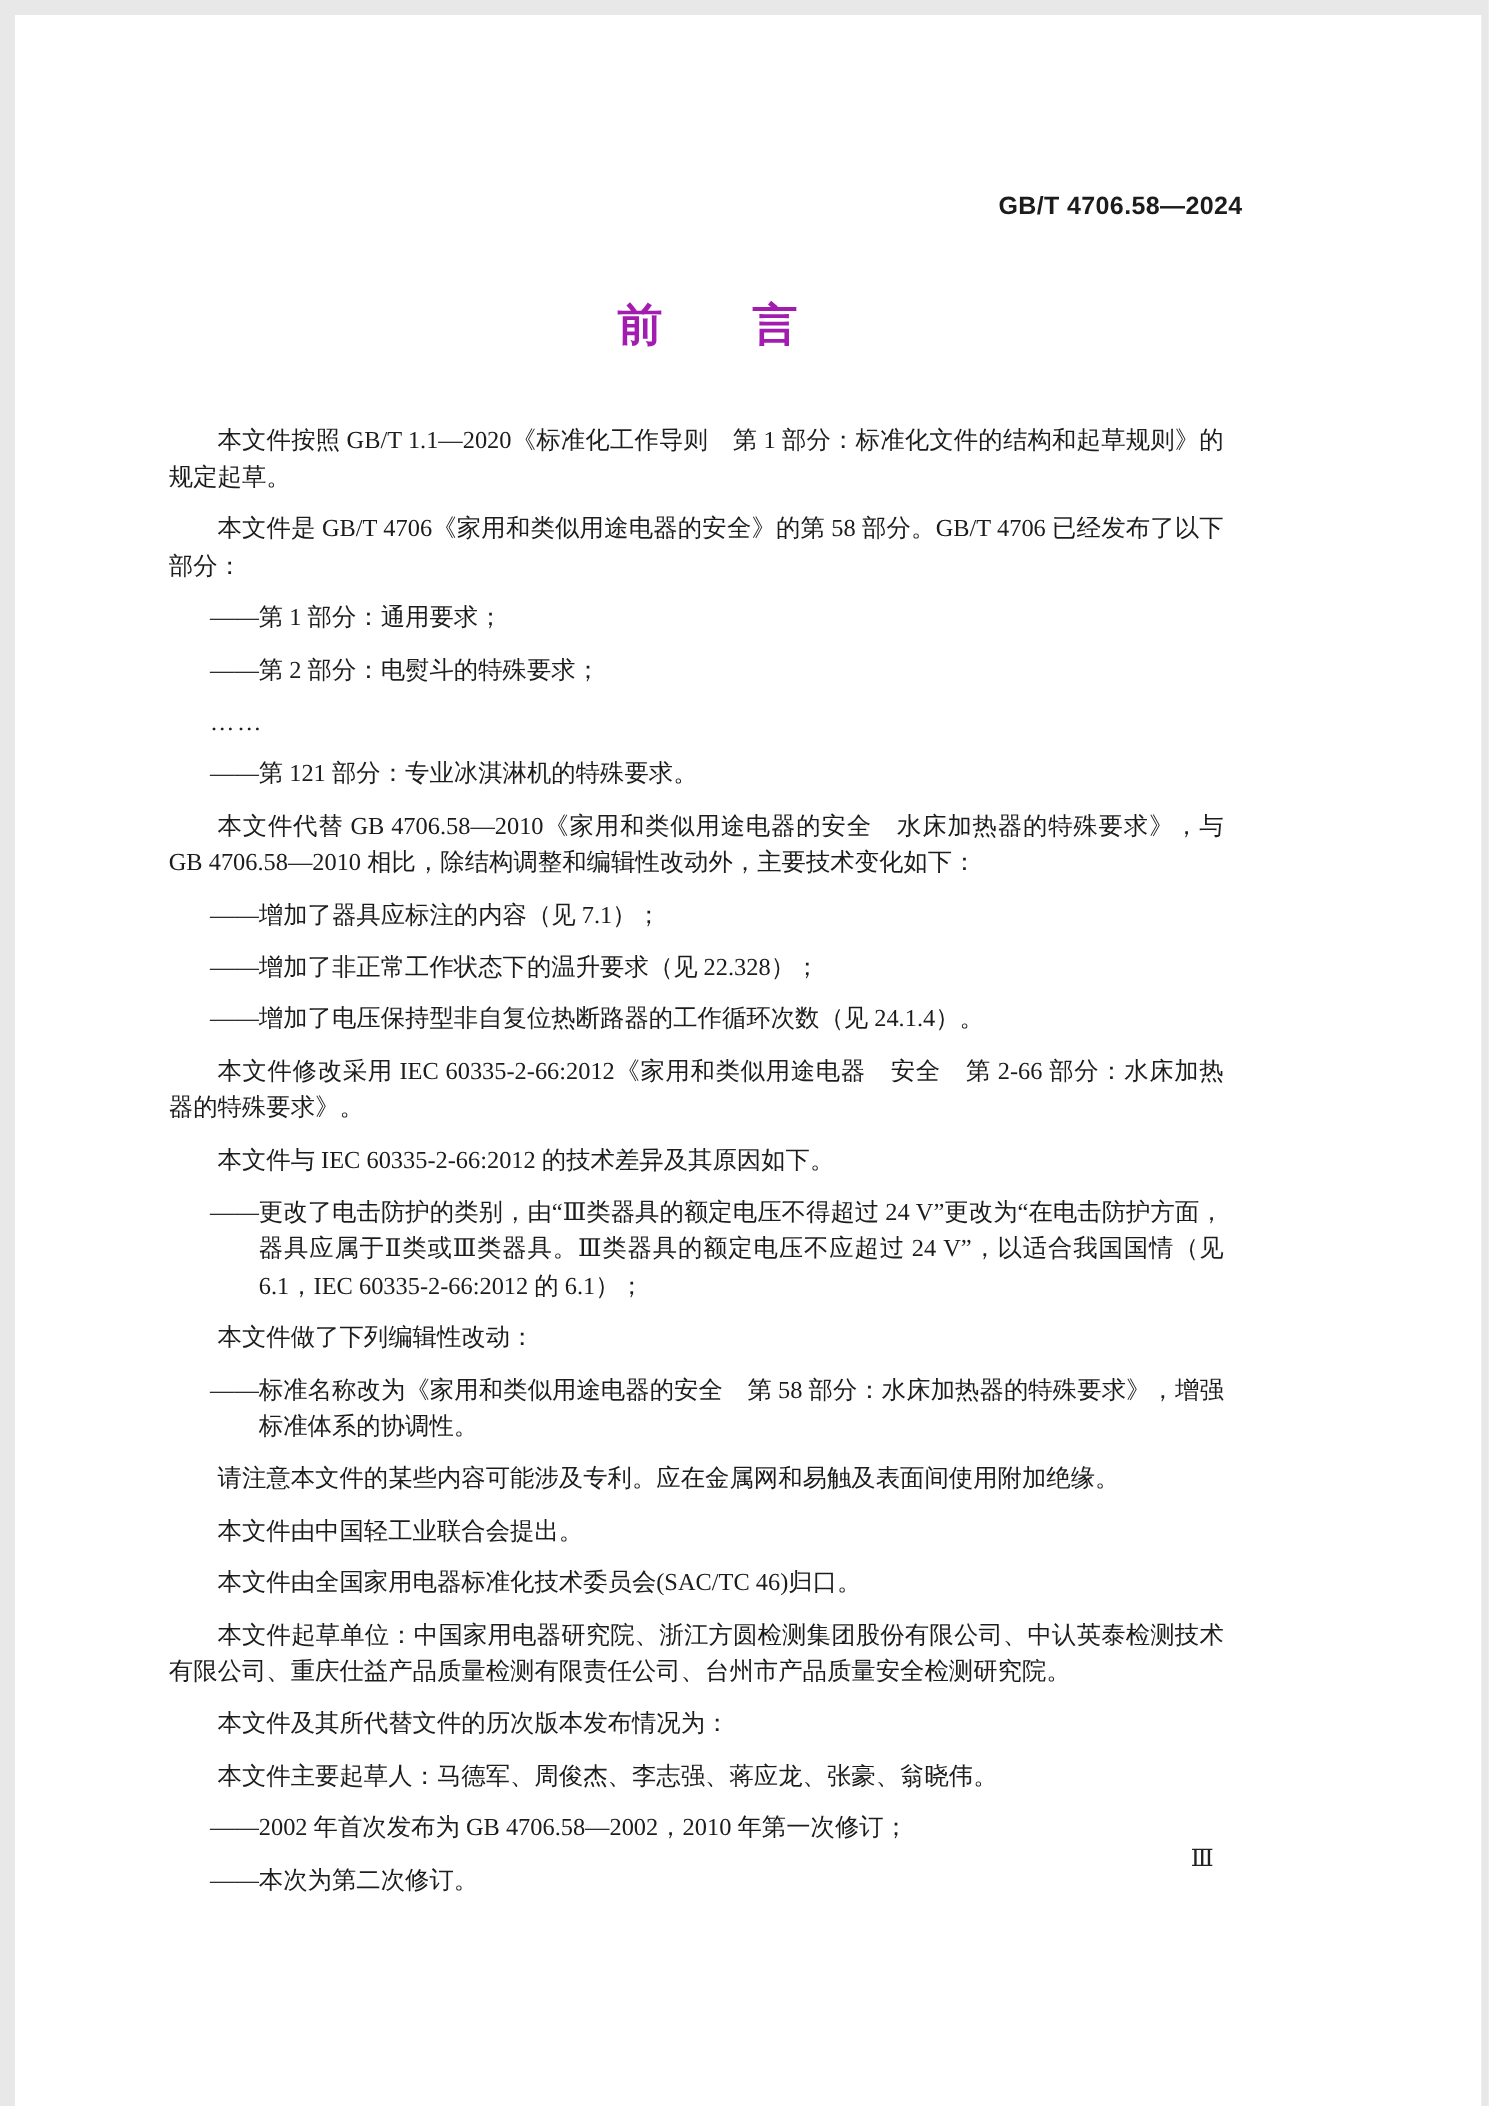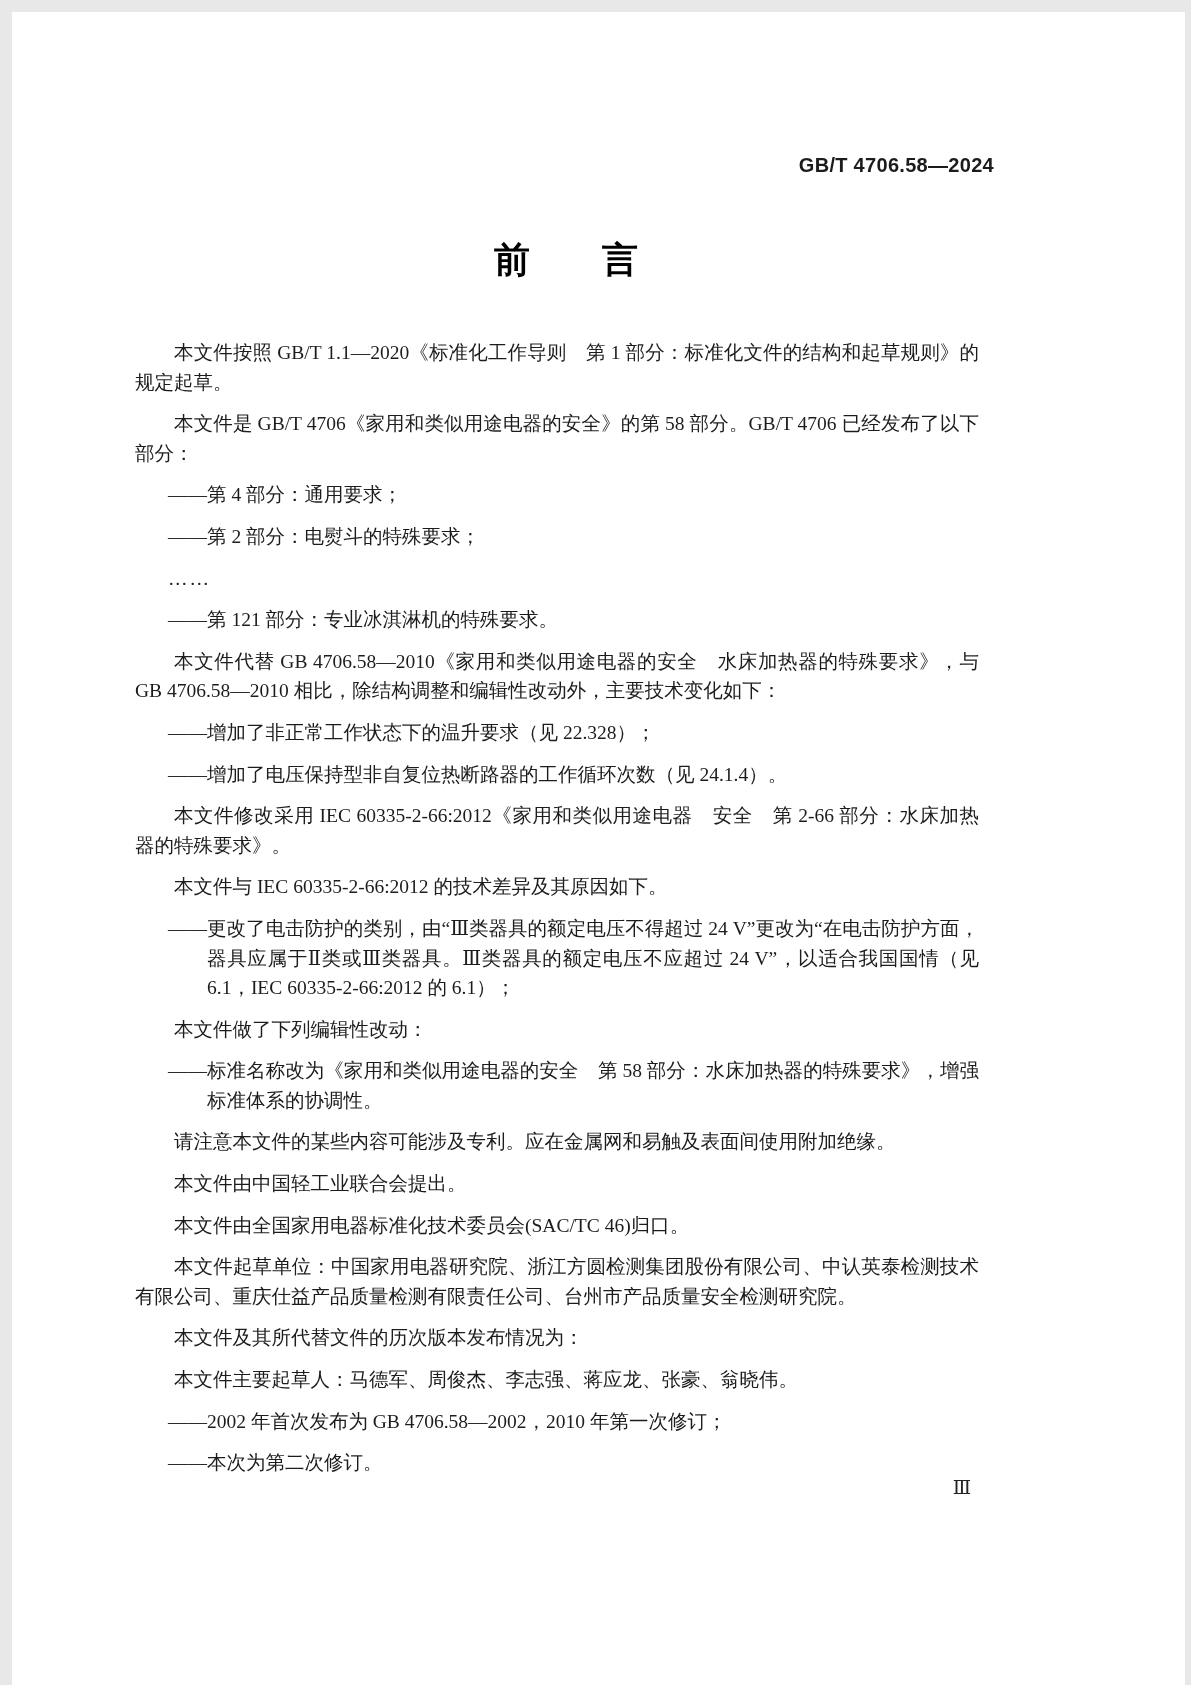--- a/index.html
+++ b/index.html
@@ -25,21 +25,21 @@
   }
   .doc-title {
     position: absolute;
     top: 218px;
     left: 120px;
     width: 868px;
     text-align: center;
     font-size: 36px;
     font-weight: bold;
     font-family: "Liberation Sans", "DejaVu Sans", sans-serif;
-    color: #000000;
+    color: #a21caf;
   }
   .doc-body {
     position: absolute;
     top: 314px;
     left: 111px;
     width: 868px;
     font-size: 19.5px;
     line-height: 29.6px;
     text-align: justify;
   }
@@ -60,25 +60,26 @@
 <body>
 
 <div class="page">
   <div class="header-code">GB/T 4706.58—2024</div>
 
   <h1 class="doc-title">前　　言</h1>
 
   <div class="doc-body">
       <div class="para body">本文件按照 GB/T 1.1—2020《标准化工作导则　第 1 部分：标准化文件的结构和起草规则》的规定起草。</div>
       <div class="para body">本文件是 GB/T 4706《家用和类似用途电器的安全》的第 58 部分。GB/T 4706 已经发布了以下部分：</div>
-      <div class="para item">——第 4 部分：通用要求；</div>
+      <div class="para item">——第 1 部分：通用要求；</div>
       <div class="para item">——第 2 部分：电熨斗的特殊要求；</div>
       <div class="para ellipsis">……</div>
       <div class="para item">——第 121 部分：专业冰淇淋机的特殊要求。</div>
       <div class="para body">本文件代替 GB 4706.58—2010《家用和类似用途电器的安全　水床加热器的特殊要求》，与 GB 4706.58—2010 相比，除结构调整和编辑性改动外，主要技术变化如下：</div>
+      <div class="para item">——增加了器具应标注的内容（见 7.1）；</div>
       <div class="para item">——增加了非正常工作状态下的温升要求（见 22.328）；</div>
       <div class="para item">——增加了电压保持型非自复位热断路器的工作循环次数（见 24.1.4）。</div>
       <div class="para body">本文件修改采用 IEC 60335-2-66:2012《家用和类似用途电器　安全　第 2-66 部分：水床加热器的特殊要求》。</div>
       <div class="para body">本文件与 IEC 60335-2-66:2012 的技术差异及其原因如下。</div>
       <div class="para item">——更改了电击防护的类别，由“Ⅲ类器具的额定电压不得超过 24 V”更改为“在电击防护方面，器具应属于Ⅱ类或Ⅲ类器具。Ⅲ类器具的额定电压不应超过 24 V”，以适合我国国情（见 6.1，IEC 60335-2-66:2012 的 6.1）；</div>
       <div class="para body">本文件做了下列编辑性改动：</div>
       <div class="para item">——标准名称改为《家用和类似用途电器的安全　第 58 部分：水床加热器的特殊要求》，增强标准体系的协调性。</div>
       <div class="para body">请注意本文件的某些内容可能涉及专利。应在金属网和易触及表面间使用附加绝缘。</div>
       <div class="para body">本文件由中国轻工业联合会提出。</div>
       <div class="para body">本文件由全国家用电器标准化技术委员会(SAC/TC 46)归口。</div>

